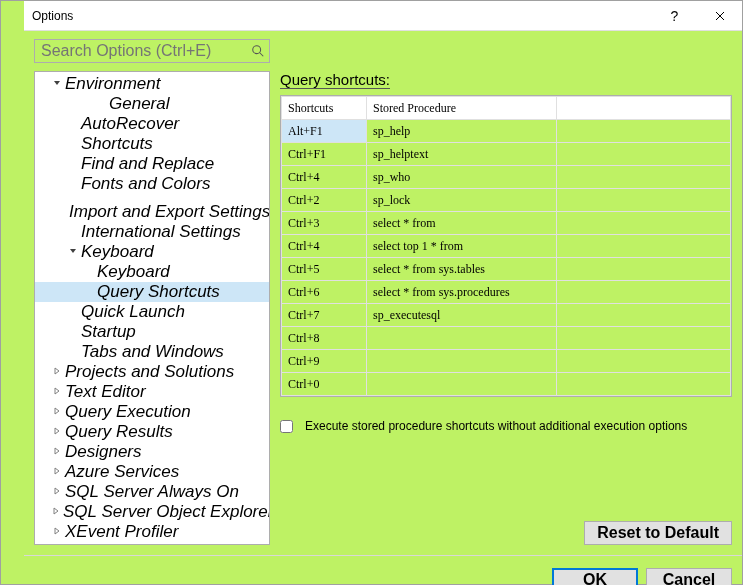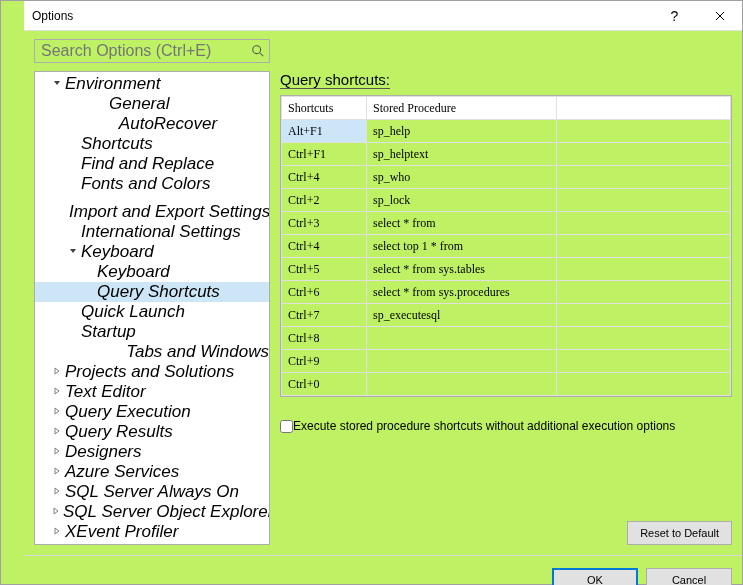--- a/index.html
+++ b/index.html
@@ -136,44 +136,45 @@
 .shortcut-table tr.selected td:first-child {
   background: #cde6f7;
 }
 .col-sc { width: 85px; }
 .col-proc { width: 190px; }
 .col-empty { }
 .checkbox-row {
   margin-top: 18px;
   display: flex;
   align-items: flex-end;
-  gap: 0;
+  gap: 12px;
 }
 .reset-row {
   margin-top: auto;
   display: flex;
   justify-content: flex-end;
   padding-top: 8px;
 }
 .footer {
   border-top: 1px solid #d8d8d8;
   padding: 12px 10px;
   display: flex;
   justify-content: flex-end;
   gap: 8px;
 }
 .btn {
   min-width: 86px;
   height: 24px;
   border: 1px solid #adadad;
   background: #e1e1e1;
-  font-size: 11px;
+  font-size: 16px;
   font-family: inherit;
   cursor: pointer;
   padding: 0 12px;
+  font-weight: bold;
 }
 .btn.primary {
   border: 2px solid #0078d7;
   background: #e1e1e1;
 }
 input[type="checkbox"] {
   width: 13px; height: 13px;
 }
 </style>
 </head>
@@ -207,21 +208,21 @@
           <div class="tree-item" style="padding-left: 16px;">
             <span class="tree-arrow"><svg width="10" height="10" viewBox="0 0 10 10">
                 <path d="M2 3 L8 3 L5 7 Z" fill="#404040"></path>
               </svg></span>
             <span class="tree-label">Environment</span>
           </div>
           <div class="tree-item" style="padding-left: 32px; gap: 28px;">
             <span class="tree-arrow"></span>
             <span class="tree-label">General</span>
           </div>
-          <div class="tree-item" style="padding-left: 32px; flex-direction: column;">
+          <div class="tree-item" style="padding-left: 32px;">
             <span class="tree-arrow"></span>
             <span class="tree-label">AutoRecover</span>
           </div>
           <div class="tree-item" style="padding-left: 32px;">
             <span class="tree-arrow"></span>
             <span class="tree-label">Shortcuts</span>
           </div>
           <div class="tree-item" style="padding-left: 32px;">
             <span class="tree-arrow"></span>
             <span class="tree-label">Find and Replace</span>
@@ -253,21 +254,21 @@
             <span class="tree-label">Query Shortcuts</span>
           </div>
           <div class="tree-item" style="padding-left: 32px;">
             <span class="tree-arrow"></span>
             <span class="tree-label">Quick Launch</span>
           </div>
           <div class="tree-item" style="padding-left: 32px;">
             <span class="tree-arrow"></span>
             <span class="tree-label">Startup</span>
           </div>
-          <div class="tree-item" style="padding-left: 32px; justify-content: space-between;">
+          <div class="tree-item" style="padding-left: 32px;">
             <span class="tree-arrow"></span>
             <span class="tree-label">Tabs and Windows</span>
           </div>
           <div class="tree-item" style="padding-left: 16px;">
             <span class="tree-arrow"><svg width="10" height="10" viewBox="0 0 10 10">
                 <path d="M3 2 L7 5 L3 8 Z" fill="none" stroke="#808080" stroke-width="1"></path>
               </svg></span>
             <span class="tree-label">Projects and Solutions</span>
           </div>
           <div class="tree-item" style="padding-left: 16px;">

